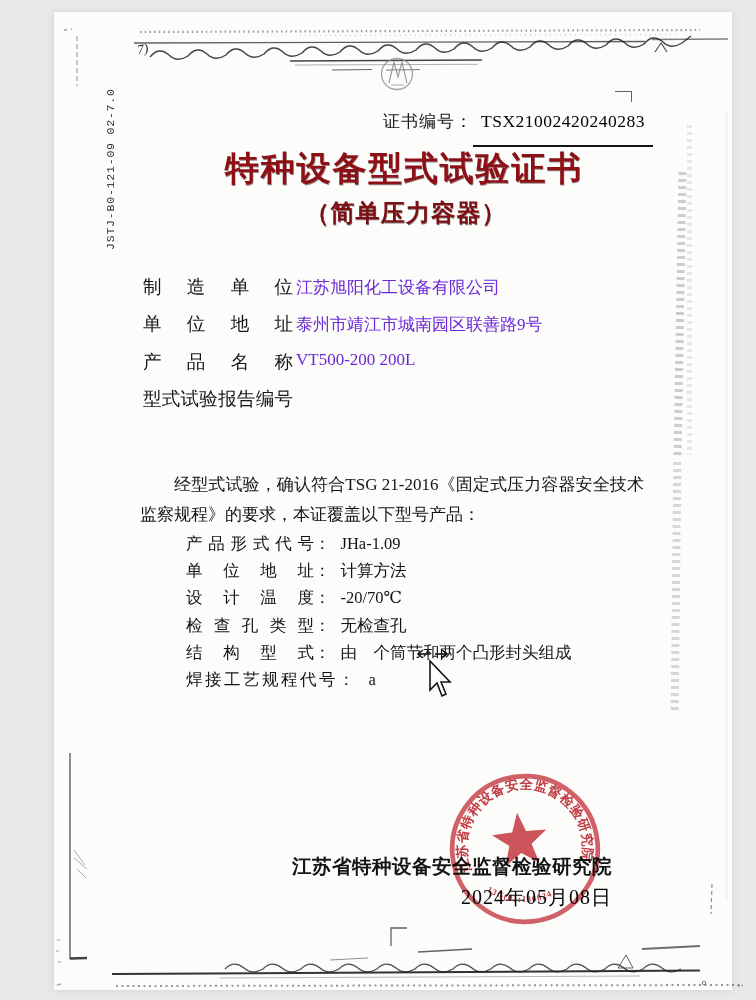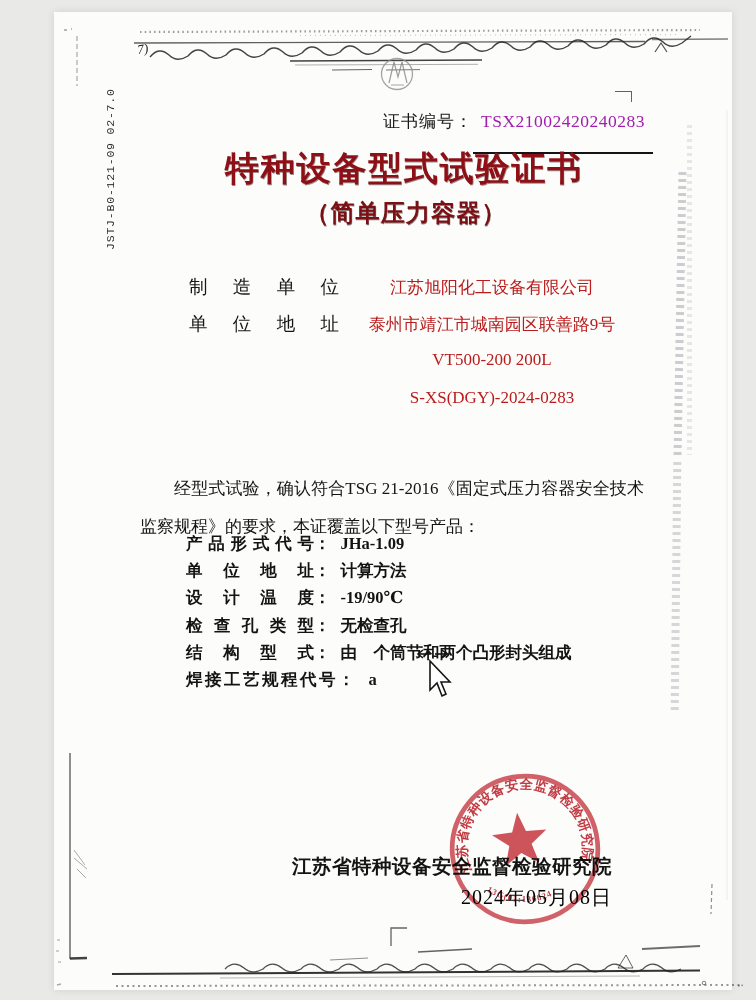--- a/index.html
+++ b/index.html
@@ -16,21 +16,21 @@
     background:#fcfcfa;box-shadow:0 0 8px rgba(0,0,0,.10);
   }
   svg.deco{position:absolute;left:0;top:0;width:756px;height:1000px;pointer-events:none;}
 
   
   .cert-line{position:absolute;left:383px;top:108px;font-size:17px;line-height:26px;white-space:nowrap;}
   .cert-label{letter-spacing:1px;color:#161616;}
   .cert-value{
     display:inline-block;min-width:172px;text-align:center;
     font-size:17.5px;letter-spacing:.5px;
-    border-bottom:2px solid #141414;padding:0 4px 18px 4px;color:#a21caf;
+    border-bottom:2px solid #141414;padding:0 4px 11px 4px;color:#000000;
   }
   .corner-bracket{
     position:absolute;left:615px;top:91px;width:16px;height:10px;
     border-top:1.6px solid #3c3c3c;border-right:1.6px solid #3c3c3c;opacity:.8;
   }
 
   
   .title{
     position:absolute;left:0;top:146px;width:100%;text-align:center;
     font-size:34px;font-weight:700;letter-spacing:1.8px;
@@ -50,40 +50,40 @@
   .side-code{
     position:absolute;left:104px;top:250px;
     transform:rotate(-90deg);transform-origin:0 0;
     font-family:"Liberation Mono","DejaVu Sans Mono",monospace;
     font-size:11.5px;letter-spacing:.8px;color:#2e2e2e;
     white-space:nowrap;filter:blur(.2px);
   }
 
   
   .fields{position:absolute;left:143px;top:274px;width:470px;}
-  .f-row{position:relative;height:37.4px;margin-left:46px;}
+  .f-row{position:relative;height:37.4px;}
   .f-label{
     display:inline-block;width:150px;font-size:18.5px;color:#161616;
     text-align:justify;text-align-last:justify;text-justify:inter-character;
   }
   .f-value{
-    position:absolute;left:153px;top:1.5px;width:300px;text-align:center;
-    font-size:17px;color:#b91c1c;white-space:nowrap;
+    position:absolute;left:153px;top:1.5px;width:300px;text-align:left;
+    font-size:17px;color:#6d28d9;white-space:nowrap;
   }
 
   
   .statement{
     position:absolute;left:140px;top:470px;width:504px;
-    font-size:17px;line-height:38px;color:#141414;
+    font-size:17px;line-height:30px;color:#141414;
     text-indent:34px;text-align:justify;
   }
 
   
   .specs{position:absolute;left:186px;top:533px;}
-  .s-row{height:27.2px;white-space:nowrap;font-size:16.5px;color:#131313;font-weight:bold;}
+  .s-row{height:27.2px;white-space:nowrap;font-size:16.5px;color:#131313;}
   .s-label{
     display:inline-block;width:128px;vertical-align:top;
     text-align:justify;text-align-last:justify;text-justify:inter-character;
   }
   .s-row.wide .s-label{width:auto;letter-spacing:2.5px;}
   .s-value{margin-left:10px;}
   .s-row.wide .s-value{margin-left:14px;}
 
   
   .issuer{
@@ -187,38 +187,39 @@
   <div class="fields">
     <div class="f-row">
       <span class="f-label">制造单位</span>
       <span class="f-value">江苏旭阳化工设备有限公司</span>
     </div>
     <div class="f-row">
       <span class="f-label">单位地址</span>
       <span class="f-value">泰州市靖江市城南园区联善路9号</span>
     </div>
     <div class="f-row">
+      <span class="f-label">产品名称</span>
       <span class="f-value">VT500-200 200L</span>
     </div>
     <div class="f-row">
-      <span class="f-value">S-XS(DGY)-2024-0283</span>
+      <span class="f-label">型式试验报告编号</span>
     </div>
   </div>
 
   <div class="statement">经型式试验，确认符合TSG 21-2016《固定式压力容器安全技术监察规程》的要求，本证覆盖以下型号产品：</div>
 
   <div class="specs">
     <div class="s-row">
       <span class="s-label">产品形式代号</span><span class="s-colon">：</span><span class="s-value">JHa-1.09</span>
     </div>
     <div class="s-row">
       <span class="s-label">单位地址</span><span class="s-colon">：</span><span class="s-value">计算方法</span>
     </div>
     <div class="s-row">
-      <span class="s-label">设计温度</span><span class="s-colon">：</span><span class="s-value">-19/90℃</span>
+      <span class="s-label">设计温度</span><span class="s-colon">：</span><span class="s-value">-20/70℃</span>
     </div>
     <div class="s-row">
       <span class="s-label">检查孔类型</span><span class="s-colon">：</span><span class="s-value">无检查孔</span>
     </div>
     <div class="s-row">
       <span class="s-label">结构型式</span><span class="s-colon">：</span><span class="s-value">由　个筒节和两个凸形封头组成</span>
     </div>
     <div class="s-row wide">
       <span class="s-label">焊接工艺规程代号</span><span class="s-colon">：</span><span class="s-value">a</span>
     </div>

